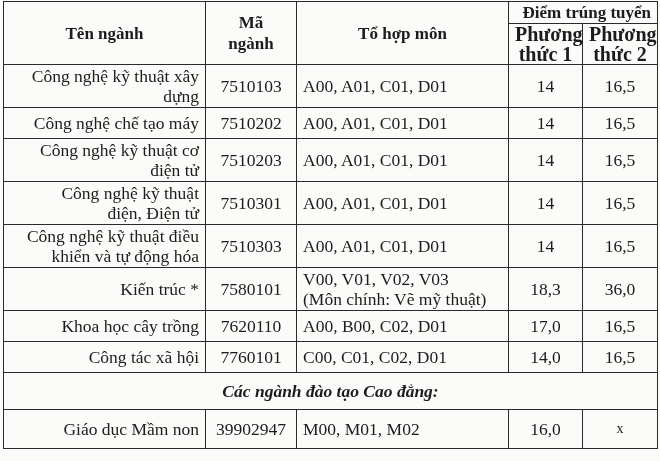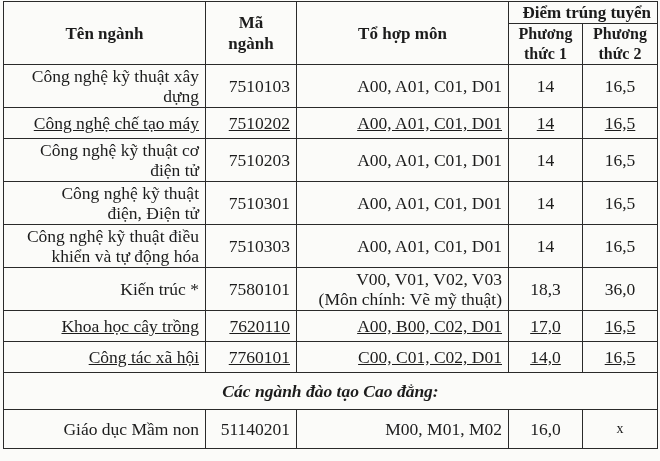--- a/index.html
+++ b/index.html
@@ -30,41 +30,41 @@
       padding: 0 6px;
       vertical-align: middle;
     }
     th {
       font-weight: bold;
       text-align: center;
       font-size: 17px;
       line-height: 21px;
     }
     th.small {
-      font-size: 16px;
+      font-size: 20px;
       line-height: 20px;
       padding: 0 2px;
     }
     th.group {
       height: 20px;
       padding: 0 2px;
       text-align: right;
     }
     td.name { text-align: right; padding-left: 8px; }
-    td.code { text-align: right; }
-    td.combo { text-align: right; padding-left: 6px; }
+    td.code { text-align: center; }
+    td.combo { text-align: left; padding-left: 6px; }
     td.score { text-align: center; }
     td.section {
       font-style: italic;
       font-weight: bold;
       text-align: center;
       padding-left: 8px;
     }
     tr.h1 td { height: 42px; }
-    tr.h2 td { height: 30px; text-decoration: underline; }
+    tr.h2 td { height: 30px; }
     tr.h3 td { height: 38px; margin-left: 24px; }
     tr.h4 td { height: 36px; }
   </style>
 </head>
 <body>
 
 <table class="score-table">
   <colgroup>
     <col style="width:202px">
     <col style="width:91px">
@@ -164,19 +164,19 @@
       <td class="score">14,0</td>
       <td class="score">16,5</td>
     </tr>
 
     <tr class="h4">
       <td colspan="5" class="section">Các ngành đào tạo Cao đẳng:</td>
     </tr>
 
     <tr class="h3">
       <td class="name">Giáo dục Mầm non</td>
-      <td class="code">51140201</td>
+      <td class="code">39902947</td>
       <td class="combo">M00, M01, M02</td>
       <td class="score">16,0</td>
       <td class="score" style="font-size:14px;">x</td>
     </tr>
   </tbody>
 </table>
 
 </body></html>

